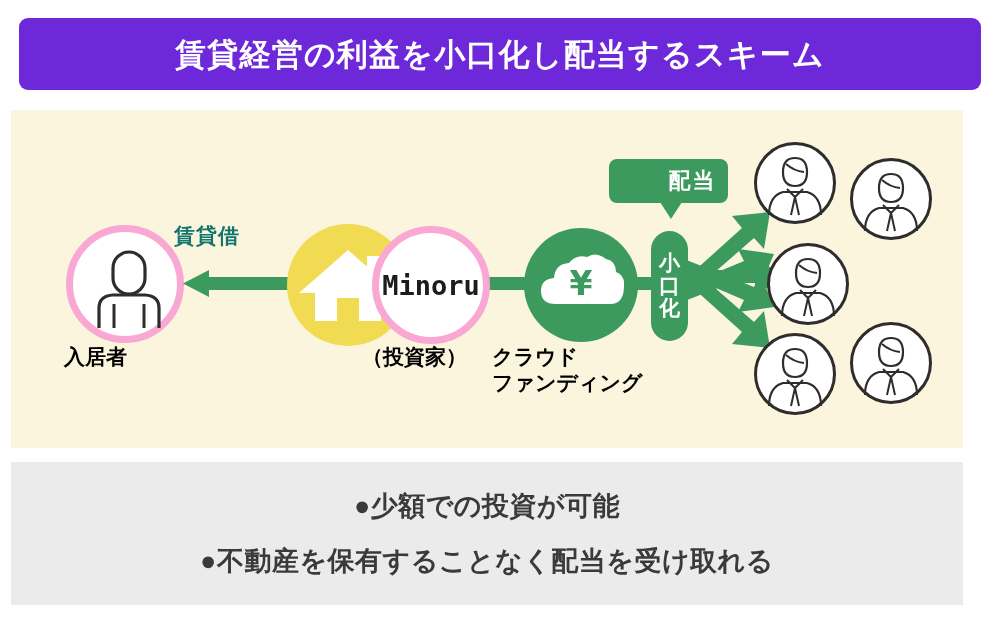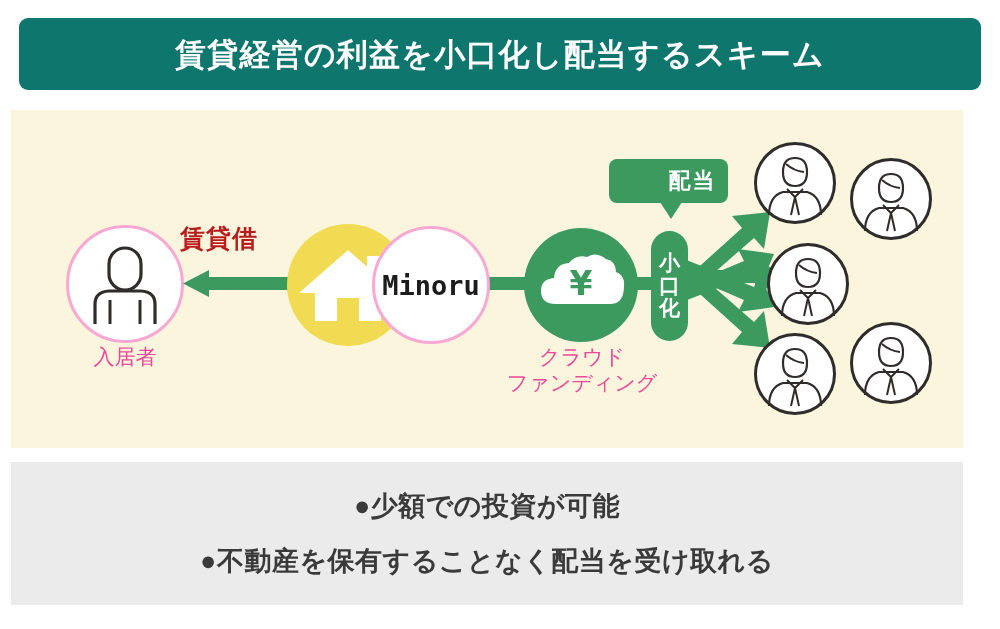--- a/index.html
+++ b/index.html
@@ -6,43 +6,43 @@
   body{
     width:1000px;height:629px;background:#ffffff;
     font-family:"Liberation Sans","DejaVu Sans",sans-serif;
     overflow:hidden;position:relative;
   }
   #stage{position:absolute;left:0;top:0;width:1000px;height:629px;}
 
   
   .title-bar{
     position:absolute;left:19px;top:18px;width:962px;height:72px;
-    background:#0f766e;border-radius:9px;
+    background:#6d28d9;border-radius:9px;
     display:flex;align-items:center;justify-content:center;
   }
   .title-text{
     color:#ffffff;font-size:31px;font-weight:bold;letter-spacing:1.2px;
     white-space:nowrap;line-height:1;
   }
 
   
   .diagram-panel{
     position:absolute;left:11px;top:110px;width:952px;height:338px;
     background:#FAF5DC;
   }
 
   .node-label{
-    position:absolute;color:#ec4899;font-size:21px;font-weight:normal;
-    text-align:center;line-height:1.22;white-space:nowrap;
+    position:absolute;color:#000000;font-size:21px;font-weight:bold;
+    text-align:left;line-height:1.22;white-space:nowrap;
   }
 
   
   .circle-outline{
     position:absolute;border-radius:50%;background:#ffffff;
-    border:3px solid #f9a8d4;box-sizing:border-box;
+    border:7px solid #f9a8d4;box-sizing:border-box;
   }
 
   .tenant-circle{left:66px;top:225px;width:118px;height:118px;}
   .minoru-circle{left:372px;top:226px;width:118px;height:118px;z-index:4;}
   .minoru-text{
     position:absolute;left:0;top:0;width:100%;height:100%;
     display:flex;align-items:center;justify-content:center;
     font-family:"DejaVu Sans Mono","Liberation Mono",monospace;
     font-weight:bold;font-size:27px;color:#1C1C1C;letter-spacing:0px;
   }
@@ -91,22 +91,22 @@
   
   .fan{position:absolute;left:660px;top:150px;width:180px;height:260px;z-index:2;}
 
   
   .inv{
     position:absolute;border-radius:50%;background:#ffffff;
     border:3px solid #2F2C2B;box-sizing:border-box;z-index:4;
   }
 
   .rent-label{
-    position:absolute;left:180px;top:222px;color:#b91c1c;
-    font-size:25px;font-weight:bold;white-space:nowrap;letter-spacing:1px;
+    position:absolute;left:174px;top:222px;color:#0f766e;
+    font-size:21px;font-weight:bold;white-space:nowrap;letter-spacing:1px;
   }
   .tenant-label{left:64px;top:344px;width:122px;}
   .landlord-label{left:362px;top:344px;width:140px;}
   .cf-label{left:492px;top:344px;width:180px;}
 
   
   .notes-panel{
     position:absolute;left:11px;top:462px;width:952px;height:143px;
     background:#EBEBEB;display:flex;flex-direction:column;
     align-items:center;justify-content:center;gap:28px;
@@ -151,20 +151,21 @@
       <polygon points="61,26 110,69 94,69 94,97 28,97 28,69 12,69" fill="#ffffff"></polygon>
       <rect x="80" y="32" width="14" height="22" fill="#ffffff"></rect>
       <rect x="50" y="74" width="22" height="23" fill="#F0DB53"></rect>
     </svg>
   </div>
 
   <div class="circle-outline minoru-circle">
     <div class="minoru-text">Minoru</div>
   </div>
   <div class="node-label landlord-label">
+    <div>（投資家）</div>
   </div>
 
   <div class="cloud-circle">
     <svg width="114" height="114" viewBox="0 0 114 114">
       <path d="M32 76 Q17 76 17 63 Q17 51 30 50 Q31 36 45 35 Q52 26 63 29 Q72 23 82 31 Q92 33 92 44 Q101 47 100 58 Q100 76 86 76 Z" fill="#ffffff"></path>
       <text x="57" y="67" font-family="'DejaVu Sans',sans-serif" font-size="33" font-weight="bold" fill="#3C9A5F" text-anchor="middle">¥</text>
     </svg>
   </div>
   <div class="node-label cf-label">
     <div>クラウド</div>

